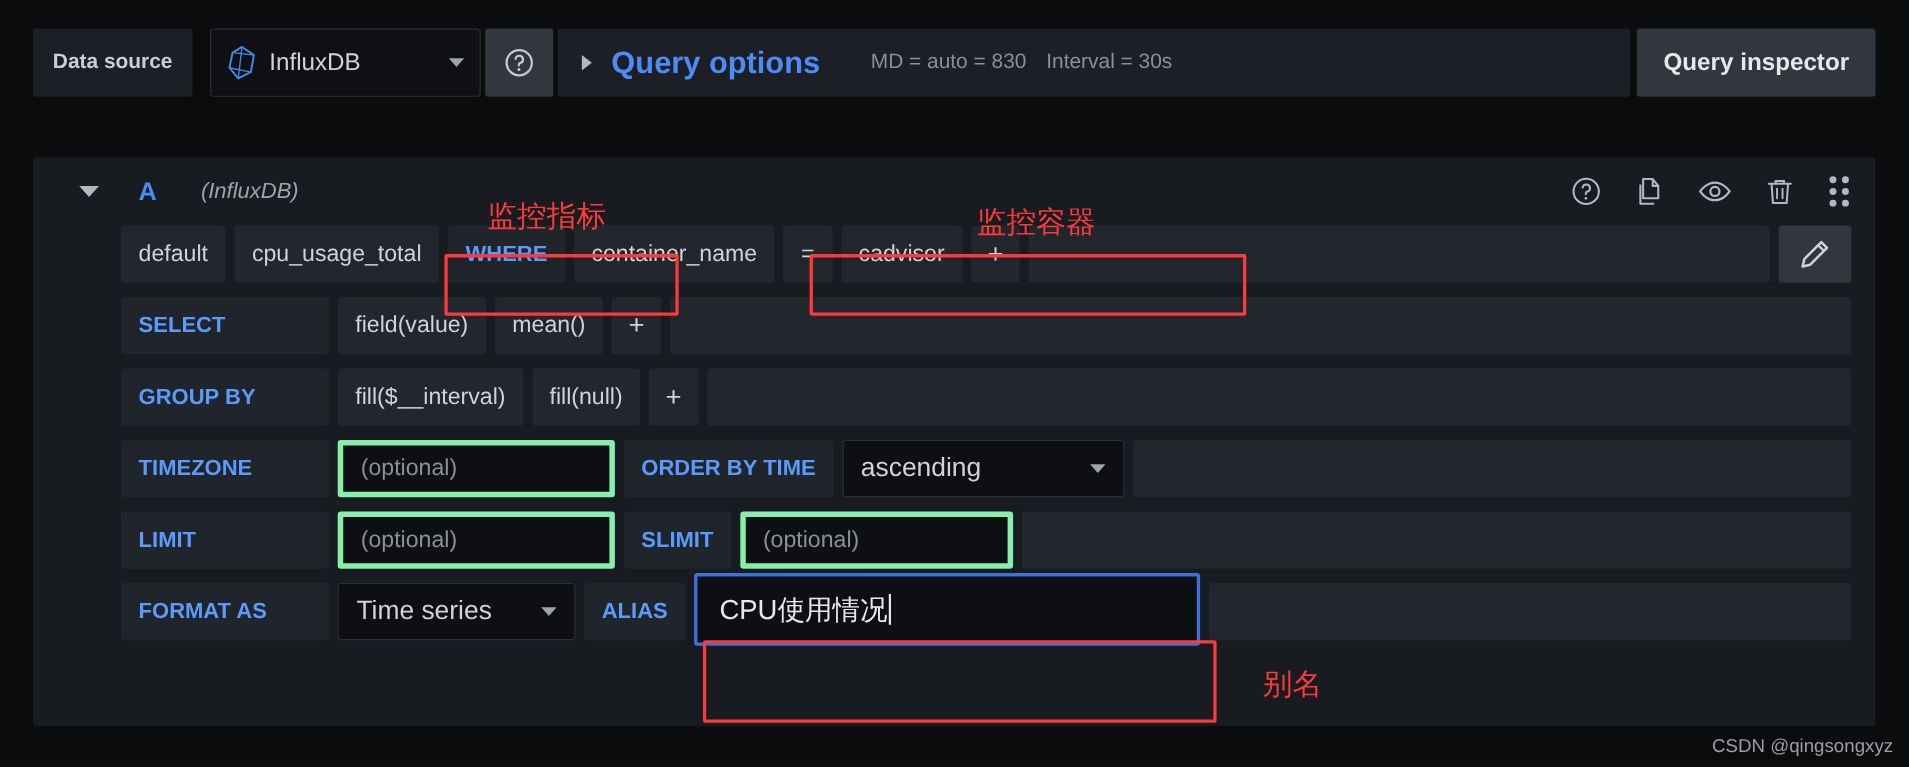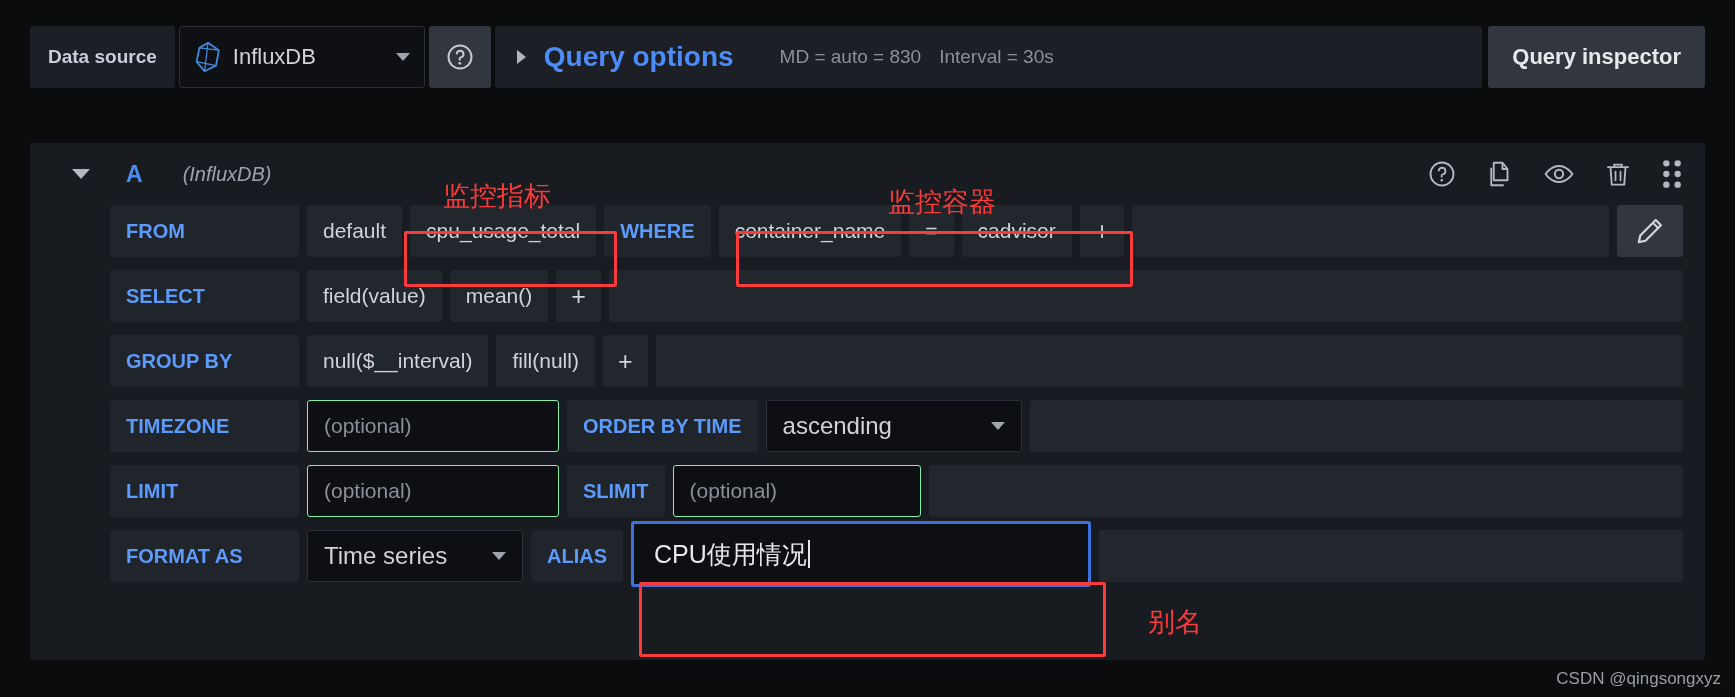--- a/index.html
+++ b/index.html
@@ -29,21 +29,21 @@
     background: #1c1f26;
     border-radius: 3px;
     display: flex; align-items: center;
     padding: 0 18px;
     color: #ccccdc;
     font-size: 19px;
     font-weight: 600;
     white-space: nowrap;
   }
   .ds-picker {
-    margin-left: 4px;
+    margin-left: 16px;
     background: #0e1013;
     border: 1px solid #2b2f38;
     border-radius: 3px;
     display: flex; align-items: center;
     padding: 0 14px;
     gap: 11px;
     min-width: 246px;
     color: #d2d3d9;
     font-size: 22px;
   }
@@ -179,21 +179,21 @@
     color: #d2d3d9;
     font-size: 25px;
     padding: 0 15px;
   }
   .seg.fill {
     background: #22262d;
     flex: 1;
   }
   .seg.input {
     background: #0d0f12;
-    border: 1px solid #86efac;
+    border: 5px solid #86efac;
     color: #8b8f98;
     width: 252px;
   }
   .seg.input.small { width: 248px; }
   .seg.select {
     background: #0d0f12;
     border: 1px solid #2b2f38;
     color: #d2d3d9;
     justify-content: space-between;
     gap: 26px;
@@ -341,21 +341,20 @@
             <circle cx="2.6" cy="15.4" r="1.9" fill="#b4b7bf"></circle>
               <circle cx="9.4" cy="15.4" r="1.9" fill="#b4b7bf"></circle>
           </svg>
         </span>
       </div>
     </div>
 
     <div class="rows">
 
       <div class="qrow">
-        <div class="seg key w-kw">FROM</div>
         <div class="seg val">default</div>
         <div class="seg val">cpu_usage_total</div>
         <div class="seg key">WHERE</div>
         <div class="seg val">container_name</div>
         <div class="seg val">=</div>
         <div class="seg val">cadvisor</div>
         <div class="seg plus">+</div>
         <div class="seg fill"></div>
         <div class="edit-btn">
           <svg width="32" height="32" viewBox="0 0 24 24">
@@ -368,21 +367,21 @@
       <div class="qrow">
         <div class="seg key w-kw">SELECT</div>
         <div class="seg val">field(value)</div>
         <div class="seg val">mean()</div>
         <div class="seg plus">+</div>
         <div class="seg fill"></div>
       </div>
 
       <div class="qrow">
         <div class="seg key w-kw">GROUP BY</div>
-        <div class="seg val">null($__interval)</div>
+        <div class="seg val">fill($__interval)</div>
         <div class="seg val">fill(null)</div>
         <div class="seg plus">+</div>
         <div class="seg fill"></div>
       </div>
 
       <div class="qrow">
         <div class="seg key w-kw">TIMEZONE</div>
         <div class="seg input">(optional)</div>
         <div class="seg key">ORDER BY TIME</div>
         <div class="seg select order">

